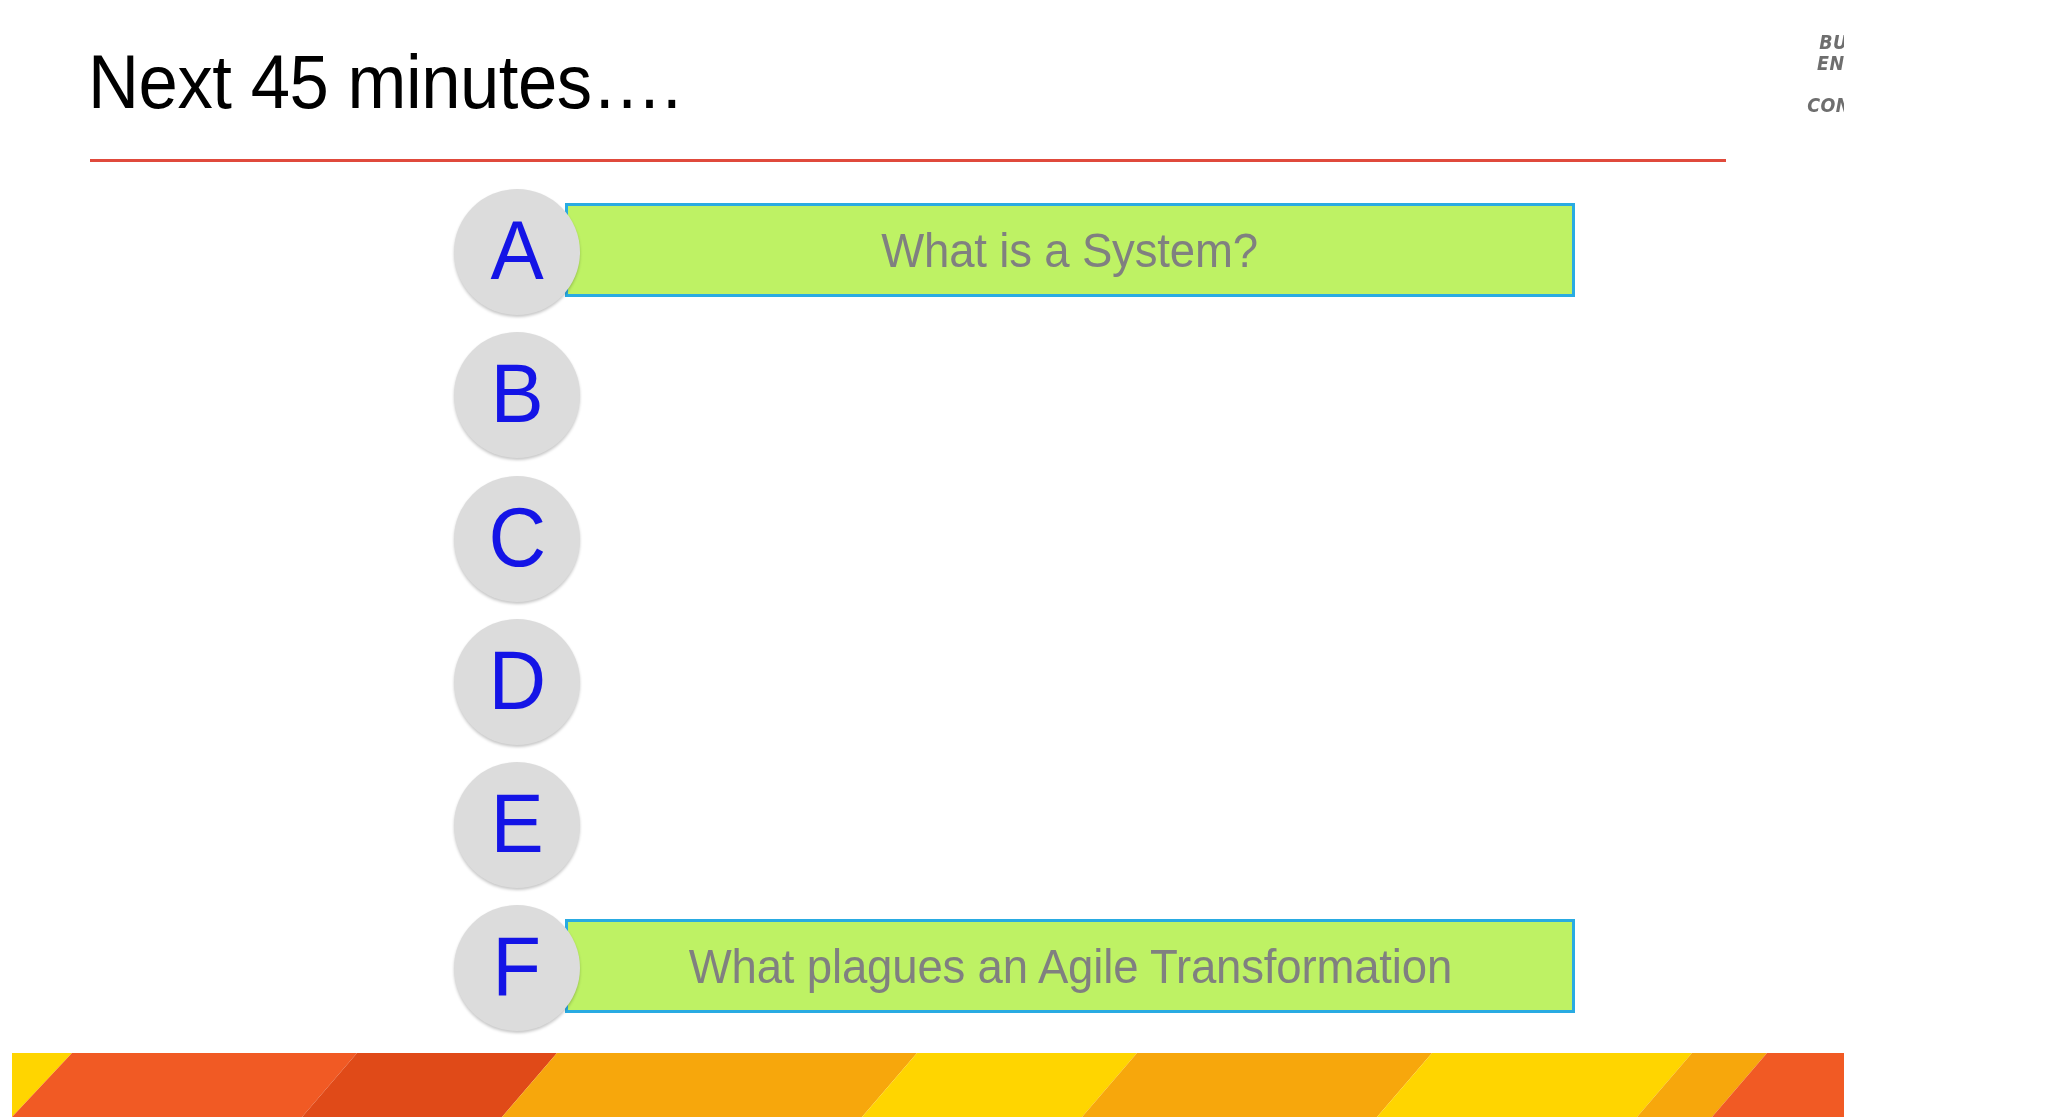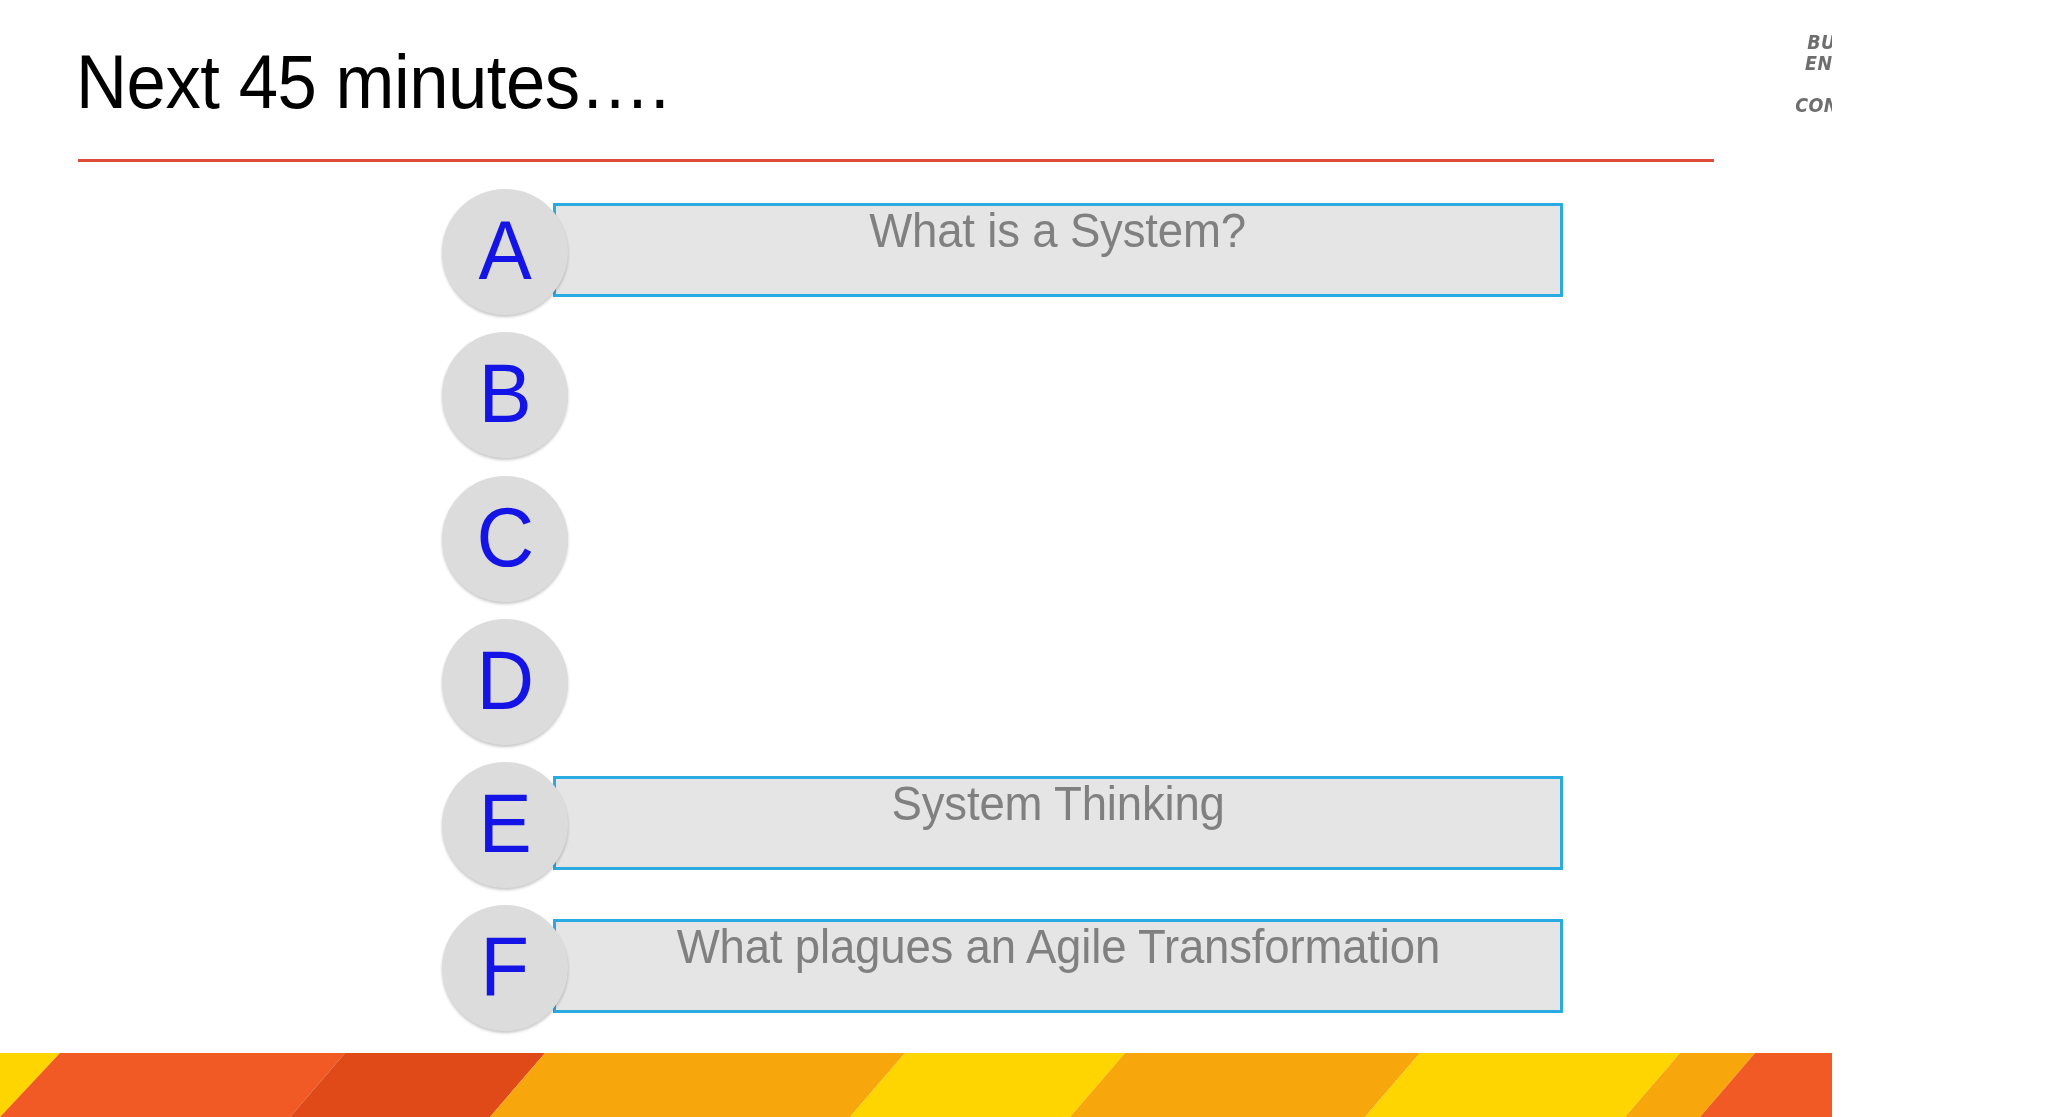--- a/index.html
+++ b/index.html
@@ -9,20 +9,21 @@
   }
   body {
     font-family: "Liberation Sans", sans-serif;
   }
   .slide {
     position: relative;
     width: 1832px;
     height: 1117px;
     background: #ffffff;
     overflow: hidden;
+    margin-left: 12px;
   }
 
   
   .slide-title {
     position: absolute;
     left: 76px;
     top: 42px;
     font-family: "Liberation Sans", sans-serif;
     font-size: 76px;
     font-weight: 400;
@@ -86,23 +87,24 @@
     width: 1126px;
     height: 126px;
   }
   .row-box {
     position: absolute;
     left: 111px;
     top: 14px;
     right: 5px;
     height: 94px;
     border: 3px solid #29ABE2;
-    background: #e5e5e5;
+    background: #bef264;
     box-sizing: border-box;
     display: flex;
+    align-items: center;
     justify-content: center;
   }
   .row-label {
     font-family: "Liberation Sans", sans-serif;
     font-size: 49px;
     font-weight: 400;
     color: #808080;
     letter-spacing: -0.2px;
     transform: scaleX(0.93);
     white-space: nowrap;
@@ -203,23 +205,20 @@
       </div>
     </div>
 
     <div class="row" style="top:619px">
       <div class="row-badge">
         <span class="row-badge-letter">D</span>
       </div>
     </div>
 
     <div class="row" style="top:762px">
-      <div class="row-box">
-        <span class="row-label">System Thinking</span>
-      </div>
       <div class="row-badge">
         <span class="row-badge-letter">E</span>
       </div>
     </div>
 
     <div class="row" style="top:905px">
       <div class="row-box">
         <span class="row-label">What plagues an Agile Transformation</span>
       </div>
       <div class="row-badge">

